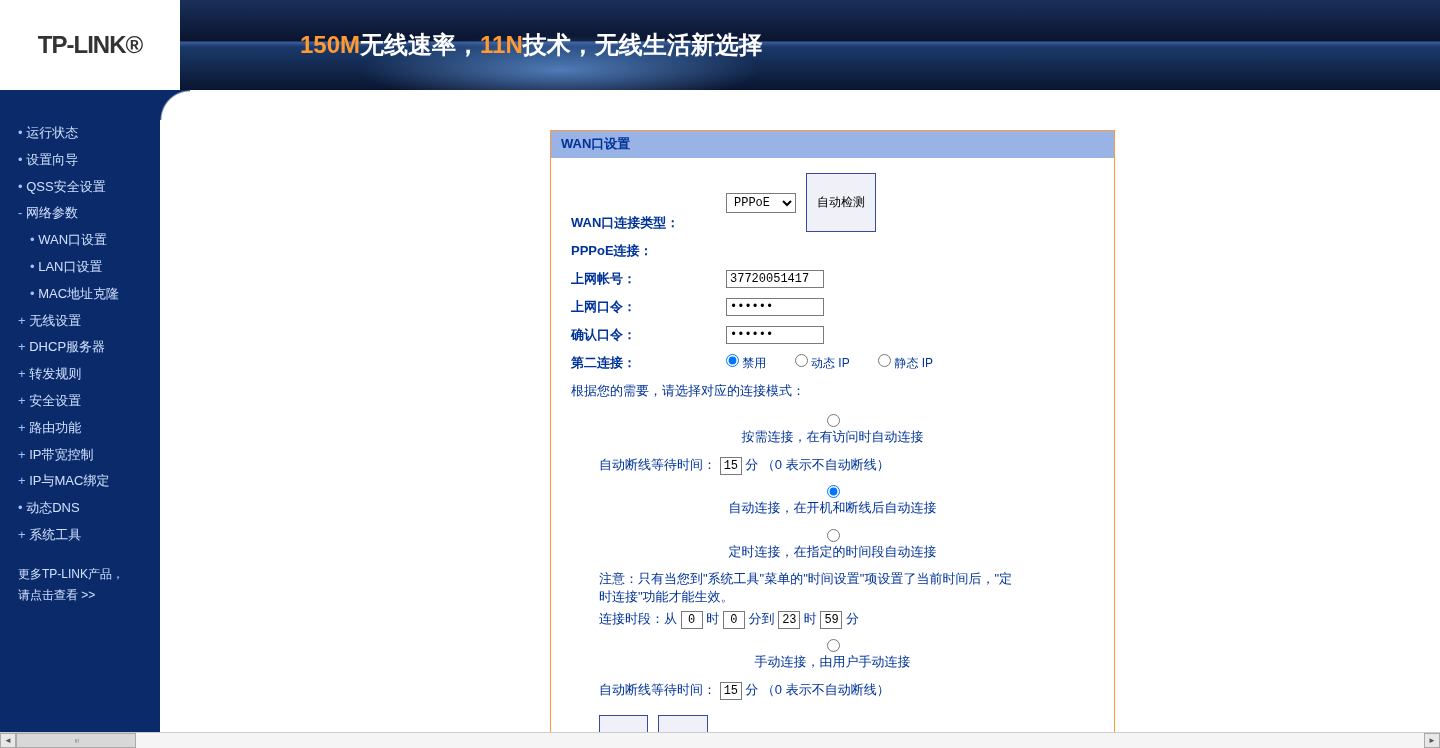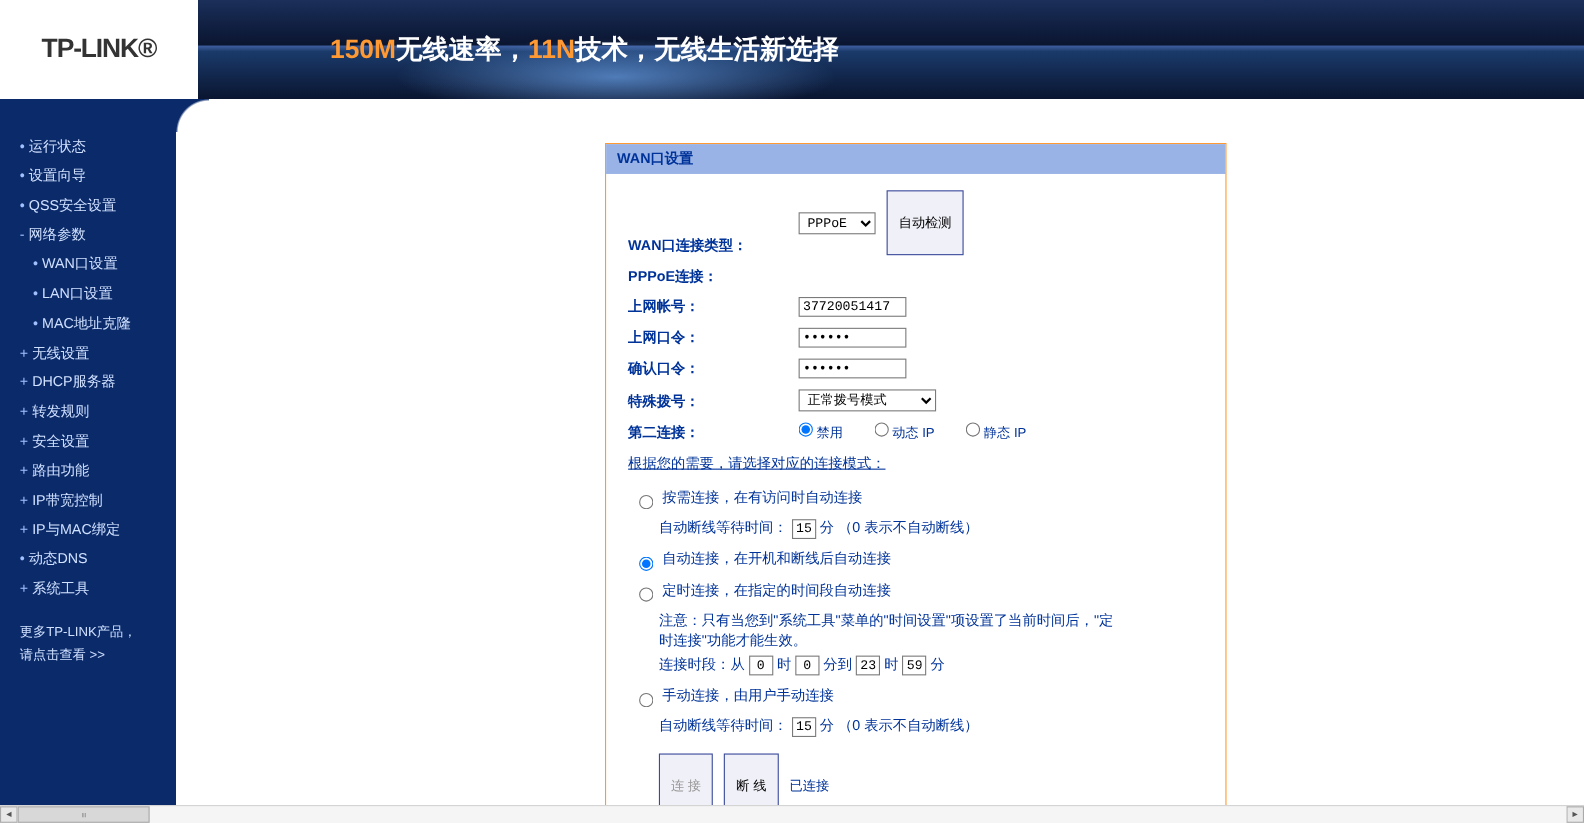--- a/index.html
+++ b/index.html
@@ -108,22 +108,22 @@
     button {
       border: 1px solid #3a4a9a;
       background: #f0f0f8;
       font-size: 12px;
       padding: 20px 10px;
       cursor: pointer;
       font-family: inherit;
     }
     button.disabled { color: #999; cursor: default; }
     
-    .section-text { color: #003399; font-size: 13px; margin: 8px 0; text-decoration: underline; }
-    .mode-row { display: flex; align-items: flex-end; padding: 4px 0; }
+    .section-text { color: #003399; font-size: 13px; margin: 8px 0; }
+    .mode-row { display: flex; align-items: center; padding: 4px 0; flex-direction: column; }
     .mode-radio { margin: 2px 8px 0 10px; }
     .mode-content { flex: 1; color: #003399; font-size: 13px; line-height: 1.6; }
     .mode-sub { padding-left: 28px; color: #003399; font-size: 13px; margin: 4px 0; }
     .radio-inline { margin-right: 25px; color: #003399; margin-top: 12px; }
     
     .footer-buttons {
       border: 1px solid #ff9933;
       border-top: none;
       width: 565px;
       padding: 8px 15px;
@@ -230,28 +230,20 @@
           </div>
         </div>
 
         <div class="form-row">
           <div class="form-label">确认口令：</div>
           <div class="form-control">
             <input type="text" value="••••••" style="">
           </div>
         </div>
 
-        <div class="form-row">
-          <div class="form-label">特殊拨号：</div>
-          <div class="form-control">
-            <select style="width:125px">
-              <option>正常拨号模式</option>
-            </select>
-          </div>
-        </div>
 
         <div class="form-row">
           <div class="form-label">第二连接：</div>
           <div class="form-control">
             <label class="radio-inline"><input type="radio" name="sc" checked="" style=""> <span>禁用</span></label>
             <label class="radio-inline"><input type="radio" name="sc" style=""> <span>动态 IP</span></label>
             <label class="radio-inline"><input type="radio" name="sc" style=""> <span>静态 IP</span></label>
           </div>
         </div>
 

